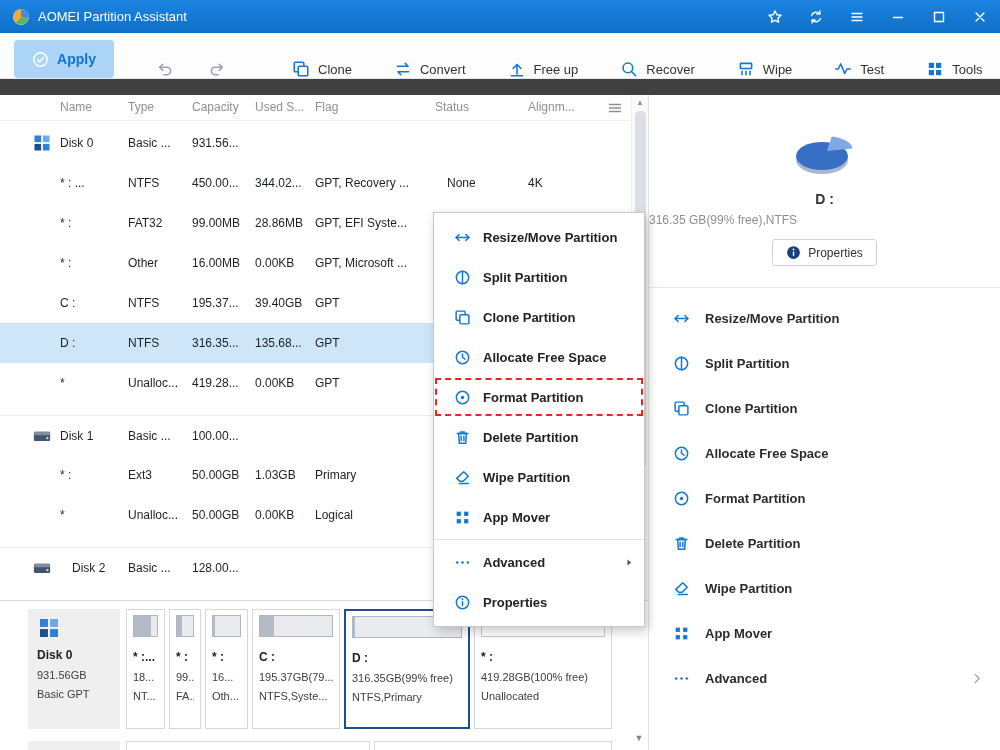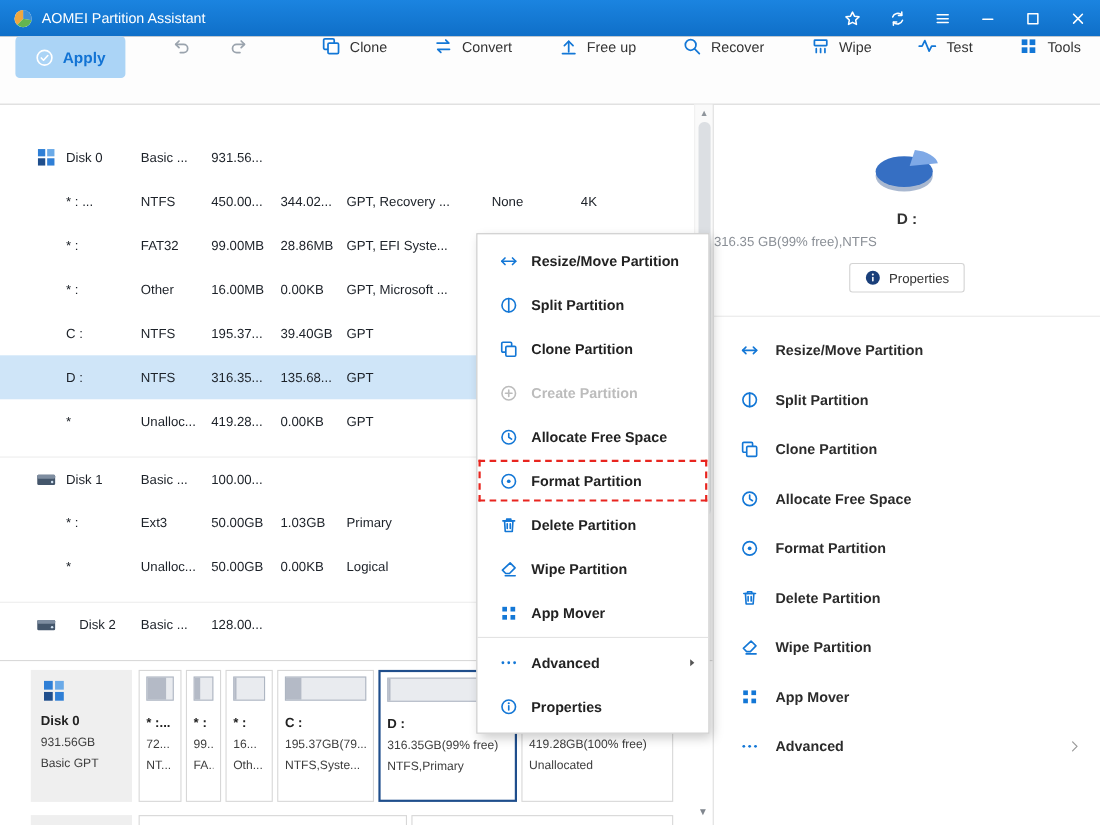--- a/index.html
+++ b/index.html
@@ -9,22 +9,22 @@
   
   .titlebar { position:absolute; top:0; left:0; width:1000px; height:33px;
     background:linear-gradient(180deg,#1b84e0,#0f6fc8); display:flex; align-items:center; padding:0 12px; color:#fff; }
   .logo { width:18px; height:18px; margin-right:8px; }
   .title { font-size:13px; }
   .tb-right { margin-left:auto; display:flex; align-items:center; gap:25px; }
   .tb-ic { width:16px; height:16px; color:#fff; cursor:default; }
   .ic { width:100%; height:100%; display:block; }
 
   
-  .toolbar { position:absolute; top:33px; left:0; width:1000px; height:62px; background:#fdfdfd;
-    border-bottom:1px solid #e7e7e7; display:flex; align-items:flex-start;gap:20px; }
+  .toolbar { position:absolute; top:33px; left:0; width:1000px; height:46px; background:#fdfdfd;
+    border-bottom:1px solid #e7e7e7; display:flex; align-items:flex-end;gap:20px; }
   .apply-btn { margin-left:14px; width:100px; height:38px; background:#abd4f6; border:none; border-radius:4px;
     color:#1273d4; font-weight:bold; font-size:14px; display:flex; align-items:center; justify-content:center; gap:8px;
     font-family:inherit; cursor:default; }
   .ap-ic { width:17px; height:17px; color:#fff; }
   .hist-ic { width:18px; height:18px; color:#9aa3ad; margin-left:22px; }
   .hist-ic + .hist-ic { margin-left:14px; }
   .tool-btns { margin-left:46px; display:flex; align-items:center; gap:42px; }
   .tool-btn { display:flex; align-items:center; gap:8px; font-size:13px; color:#333; cursor:default; }
   .t-ic { width:18px; height:18px; color:#1377d6; }
 
@@ -259,20 +259,36 @@
                 <rect x="8.9" y="8.9" width="4.6" height="4.6" fill="currentColor" stroke="none"></rect>
               </g>
             </svg>
           </span>
           <span class="t-lb">Tools</span>
         </div>
       </div>
   </div>
 
   <div class="left-pane">
+    <div class="thead">
+      <span class="hd-ic">
+          <svg class="ic" viewBox="0 0 16 16" aria-hidden="true">
+            <g fill="none" stroke="currentColor" stroke-width="1.4" stroke-linecap="round" stroke-linejoin="round">
+              <path d="M2.5 4.5h11M2.5 8h11M2.5 11.5h11"></path>
+            </g>
+          </svg>
+        </span>
+    <span class="th" style="left: 60px;">Name</span>
+        <span class="th" style="left: 128px;">Type</span>
+        <span class="th" style="left: 192px;">Capacity</span>
+        <span class="th" style="left: 255px;">Used S...</span>
+        <span class="th" style="left: 315px;">Flag</span>
+        <span class="th" style="left: 435px;">Status</span>
+        <span class="th" style="left: 528px;">Alignm...</span>
+      </div>
     <div class="tbody">
         <div class="trow">
           <span class="row-ic">
             <svg class="ic" viewBox="0 0 16 16" aria-hidden="true">
               <g fill="none" stroke="currentColor" stroke-width="1.4" stroke-linecap="round" stroke-linejoin="round">
                 <rect x="2" y="2" width="5.3" height="5.3" fill="#2f7fd6" stroke="none"></rect>
                 <rect x="8.7" y="2" width="5.3" height="5.3" fill="#6aaae8" stroke="none"></rect>
                 <rect x="2" y="8.7" width="5.3" height="5.3" fill="#1f4e8c" stroke="none"></rect>
                 <rect x="8.7" y="8.7" width="5.3" height="5.3" fill="#2f7fd6" stroke="none"></rect>
               </g>
@@ -393,21 +409,21 @@
           </span>
           <div class="l1">Disk 0</div>
           <div class="l2">931.56GB</div>
           <div class="l2">Basic GPT</div>
         </div>
         <div class="dm-part dm-block" style="left: 126px; width: 39px;">
           <div class="bar">
             <span class="bar-fill" style="width: 76%;"></span>
           </div>
           <div class="l1">* :...</div>
-          <div class="l2">72...</div>
+          <div class="l2">18...</div>
           <div class="l2">NT...</div>
         </div>
         <div class="dm-part dm-block" style="left: 169px; width: 32px;">
           <div class="bar">
             <span class="bar-fill" style="width: 30%;"></span>
           </div>
           <div class="l1">* :</div>
           <div class="l2">99...</div>
           <div class="l2">FA...</div>
         </div>
@@ -611,31 +627,20 @@
         <span class="ic-wrap">
           <svg class="ic" viewBox="0 0 16 16" aria-hidden="true">
             <g fill="none" stroke="currentColor" stroke-width="1.4" stroke-linecap="round" stroke-linejoin="round">
               <rect x="2" y="2" width="8.5" height="8.5" rx="1"></rect>
               <rect x="5.5" y="5.5" width="8.5" height="8.5" rx="1" fill="#fff"></rect>
             </g>
           </svg>
         </span>
         <span class="cm-lb">Clone Partition</span>
       </div>
-      <div class="cm-item disabled">
-        <span class="ic-wrap">
-          <svg class="ic" viewBox="0 0 16 16" aria-hidden="true">
-            <g fill="none" stroke="currentColor" stroke-width="1.4" stroke-linecap="round" stroke-linejoin="round">
-              <circle cx="8" cy="8" r="5.8"></circle>
-              <path d="M8 5.2v5.6M5.2 8h5.6"></path>
-            </g>
-          </svg>
-        </span>
-        <span class="cm-lb">Create Partition</span>
-      </div>
       <div class="cm-item">
         <span class="ic-wrap">
           <svg class="ic" viewBox="0 0 16 16" aria-hidden="true">
             <g fill="none" stroke="currentColor" stroke-width="1.4" stroke-linecap="round" stroke-linejoin="round">
               <circle cx="8" cy="8" r="5.8"></circle>
               <path d="M8 4.8V8l2.4 1.6"></path>
             </g>
           </svg>
         </span>
         <span class="cm-lb">Allocate Free Space</span>

